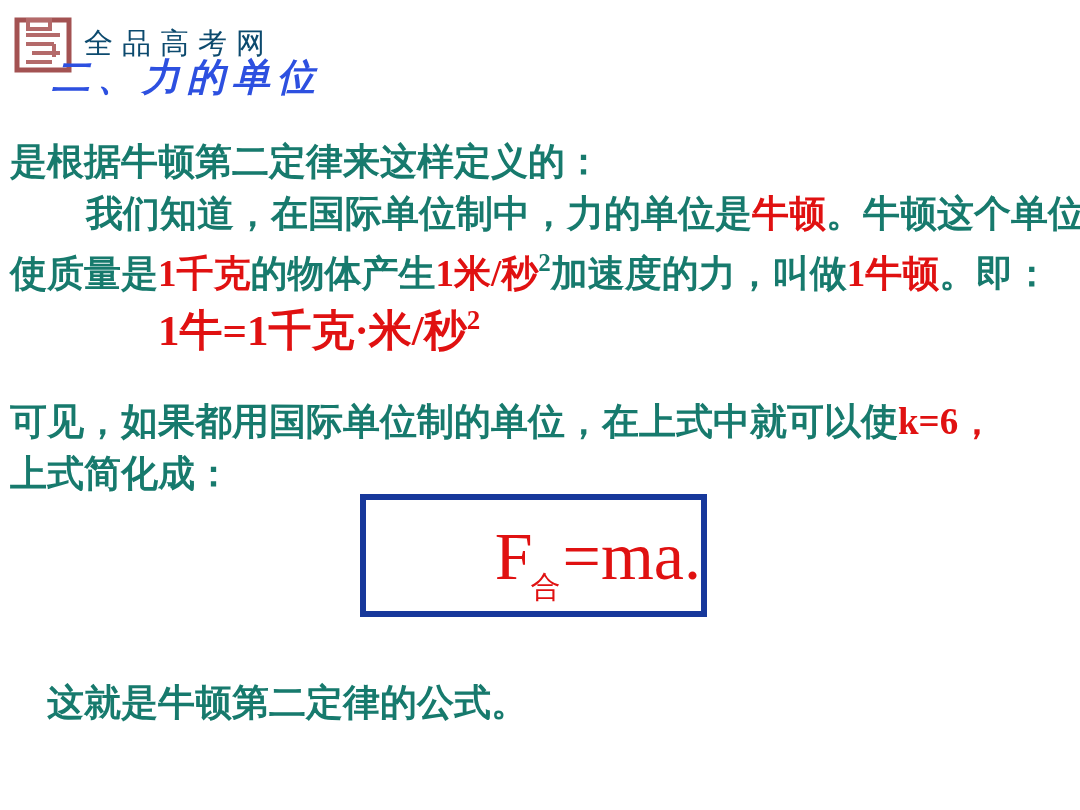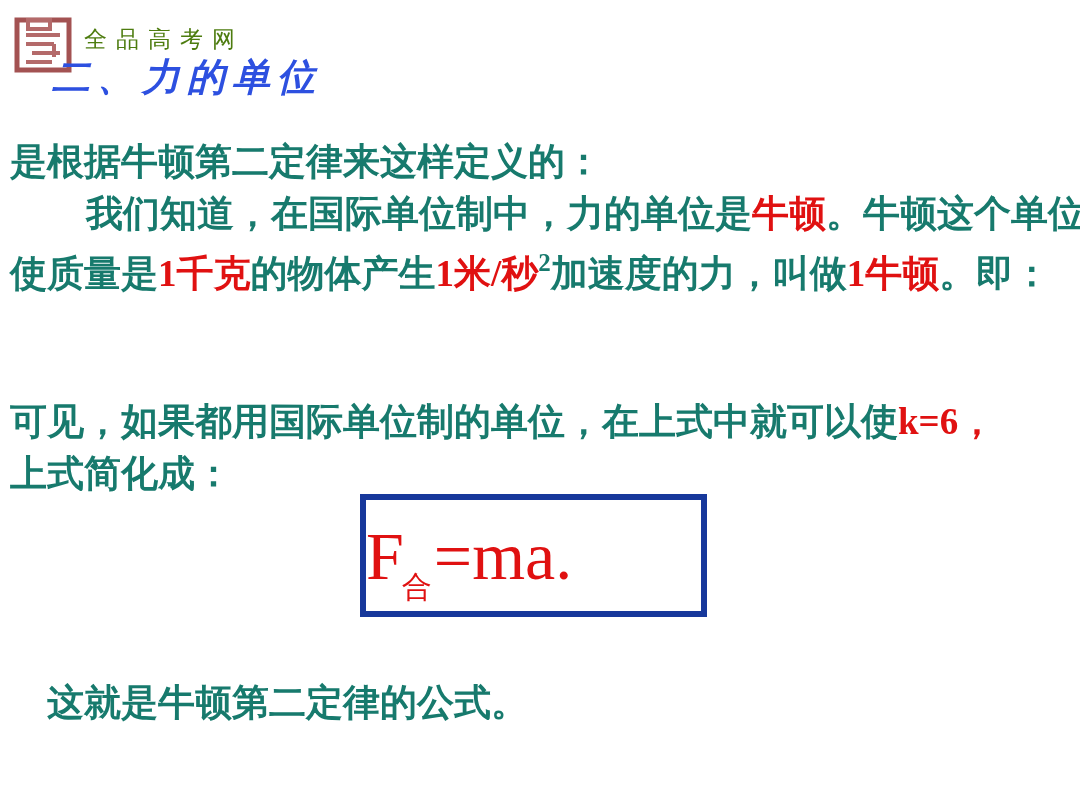--- a/index.html
+++ b/index.html
@@ -14,23 +14,23 @@
   }
   
   .logo {
     position: absolute;
     left: 14px; top: 17px;
     width: 58px; height: 56px;
   }
   .watermark {
     position: absolute;
     left: 84px; top: 24px;
-    font-size: 23px;
+    font-size: 29px;
     letter-spacing: 9px;
-    color: #4d7c0f;
+    color: #0c4a6e;
     font-weight: 400;
     font-family: "Liberation Serif", "DejaVu Serif", serif;
     white-space: nowrap;
   }
   .title {
     position: absolute;
     left: 52px; top: 52px;
     font-family: "Liberation Sans", "DejaVu Sans", sans-serif;
     font-style: italic;
     font-weight: 800;
@@ -79,21 +79,21 @@
   }
   
   .fbox {
     position: absolute;
     left: 360px; top: 494px;
     width: 347px; height: 123px;
     border: 6px solid #17389b;
     background: #ffffff;
     display: flex;
     align-items: center;
-    justify-content: flex-start;
+    justify-content: flex-end;
   }
   .fbox-text {
     color: #e01111;
     font-family: "Liberation Serif", "DejaVu Serif", serif;
     font-size: 68px;
     font-weight: 400;
     line-height: 1;
     white-space: nowrap;
   }
   .fbox-text .sub {
@@ -136,20 +136,23 @@
 
   <p class="para p1">
     <span class="line">是根据牛顿第二定律来这样定义的：</span>
     <span class="line indent"><span>我们知道，在国际单位制中，力的单位是</span><span class="red">牛顿</span><span>。牛顿这个单位</span></span>
   </p>
 
   <p class="para p2">
     <span>使质量是</span><span class="red">1千克</span><span>的物体产生</span><span class="red">1米/秒</span><span class="sup-teal">2</span><span>加速度的力，叫做</span><span class="red">1牛顿</span><span>。即：</span>
   </p>
 
+  <div class="formula-line">
+    <span>1牛=1千克·米/秒</span><span class="sup-red">2</span>
+  </div>
 
   <p class="para p3">
     <span class="line"><span>可见，如果都用国际单位制的单位，在上式中就可以使</span><span class="red">k=6，</span></span>
     <span class="line">上式简化成：</span>
   </p>
 
   <div class="fbox">
     <span class="fbox-text"><span>F</span><span class="sub">合</span><span>=ma.</span></span>
   </div>
 

